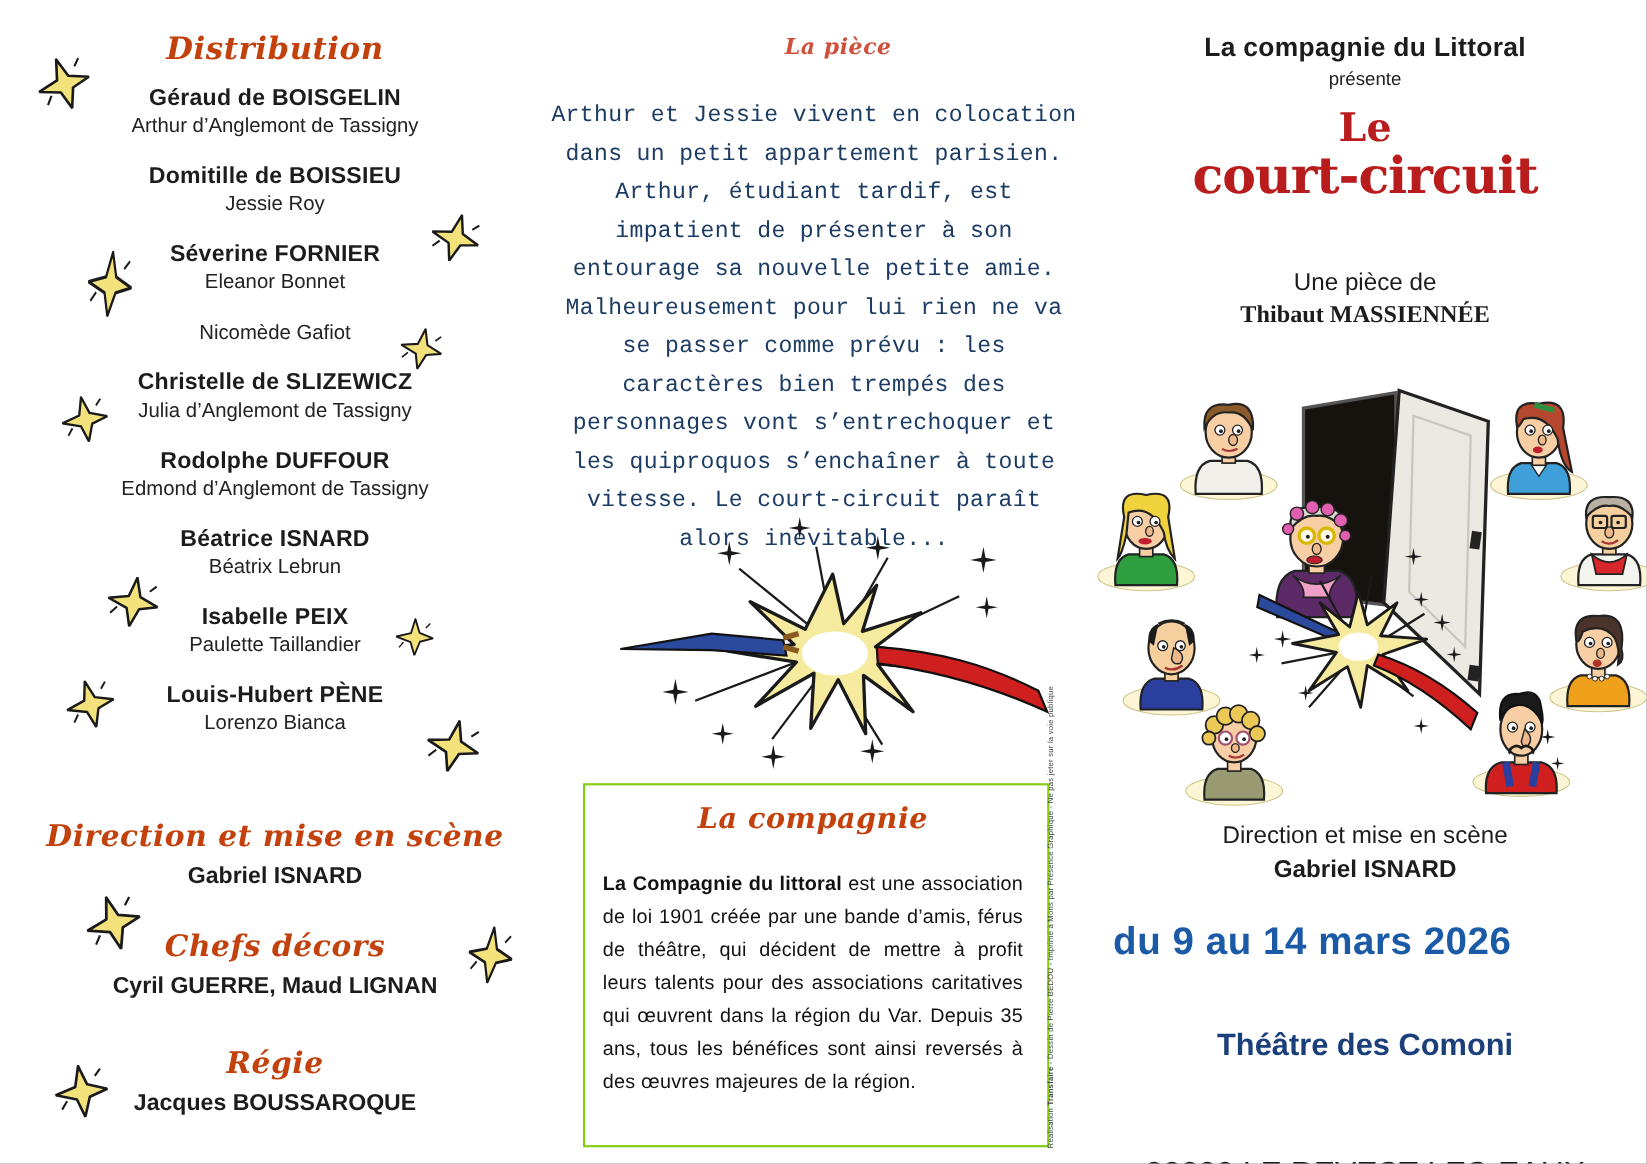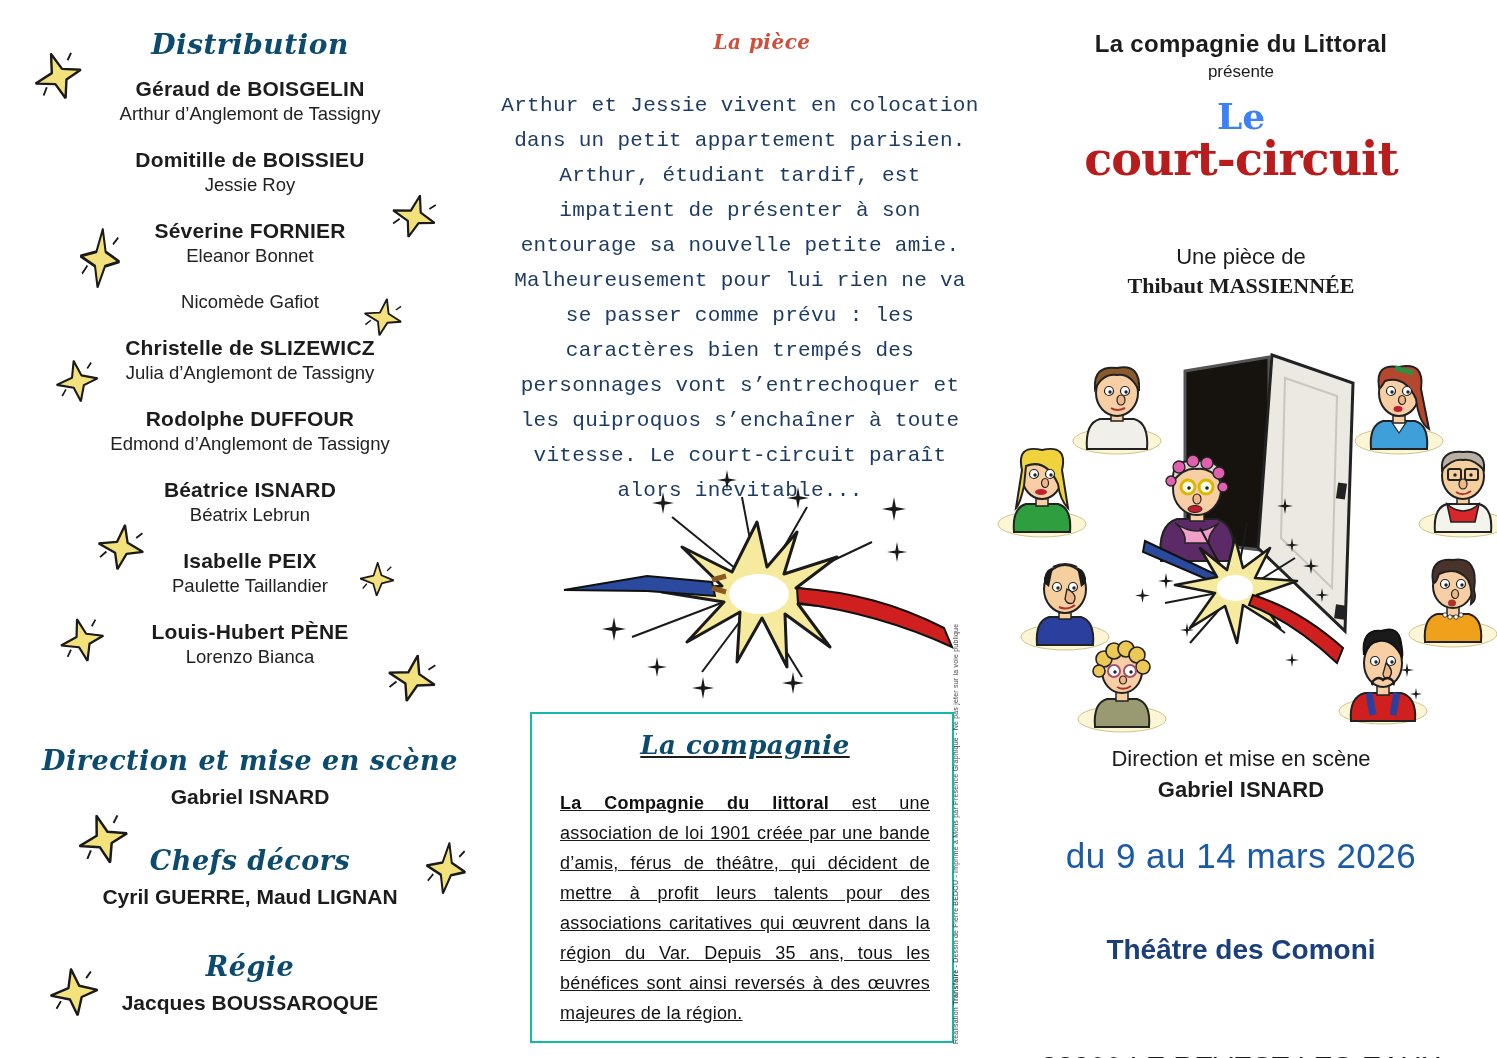--- a/index.html
+++ b/index.html
@@ -3,21 +3,21 @@
 <meta charset="utf-8">
 <style>
   html,body{margin:0;padding:0;background:#888;}
   .page{
     position:relative;width:1497px;height:1058px;background:#ffffff;
     font-family:"Liberation Sans",sans-serif;overflow:hidden;color:#1c1c1c;
   }
   
   .script-head{
     font-family:"DejaVu Serif",serif;font-style:italic;font-weight:700;
-    color:#0c4a6e;letter-spacing:.5px;
+    color:#c2410c;letter-spacing:.5px;
   }
   .abs{position:absolute;}
   .center{text-align:center;}
   
   .col-left{left:30px;top:28px;width:440px;text-align:center;}
   .dist-title{font-size:28px;}
   .cast-list{position:absolute;left:0;top:48px;width:440px;}
   .cast-entry{margin-bottom:21px;}
   .actor{font-weight:700;font-size:21px;line-height:25px;letter-spacing:.2px;}
   .role{font-size:18.5px;line-height:25px;color:#222;}
@@ -25,51 +25,51 @@
   .sec-name{font-weight:700;font-size:21px;margin-top:9px;}
   
   .piece-title{left:532px;top:30px;width:460px;font-size:20px;color:#cf4f3a;}
   .piece-text{
     left:500px;top:88px;width:480px;text-align:center;color:#1d3c63;
     font-size:21px;line-height:35px;letter-spacing:.3px;font-family:Liberation Mono, monospace;
   }
   .spark-wrap{left:552px;top:462px;width:410px;height:245px;}
   .comp-box{
     left:530px;top:712px;width:424px;height:331px;box-sizing:border-box;
-    border:2px solid #14b8a6;padding:16px 22px 0 28px;text-decoration:underline;
+    border:2px solid #84cc16;padding:16px 22px 0 16px;
   }
   .comp-title{font-size:26px;text-align:center;}
   .comp-text{
     margin-top:28px;font-size:18px;line-height:30px;text-align:justify;
     letter-spacing:.2px;color:#111;
   }
   .comp-text b{letter-spacing:.2px;}
   
   .credits{
     left:952px;top:1044px;width:345px;font-size:7px;color:#444;
     transform:rotate(-90deg);transform-origin:0 0;white-space:nowrap;
     letter-spacing:.2px;
   }
   
   .r-company{left:985px;top:30px;width:512px;font-weight:700;font-size:24px;letter-spacing:.3px;}
   .r-presente{left:985px;top:62px;width:512px;font-size:17px;}
   .r-le{
     left:985px;top:98px;width:512px;font-family:"DejaVu Serif",serif;
-    font-weight:700;font-size:36px;color:#3b82f6;line-height:1;
+    font-weight:700;font-size:36px;color:#b91c1c;line-height:1;
   }
   .r-title{
     left:985px;top:136px;width:512px;font-family:"DejaVu Serif",serif;
     font-weight:700;font-size:46px;color:#b91c1c;line-height:1;letter-spacing:-1px;
   }
   .r-unepiece{left:985px;top:244px;width:512px;font-size:22px;}
   .r-author{left:985px;top:273px;width:512px;font-size:22px;font-weight:700;font-family:Liberation Serif, serif;}
   .illu-wrap{left:985px;top:333px;width:512px;height:402px;}
   .r-dirlabel{left:985px;top:746px;width:512px;font-size:22px;}
   .r-director{left:985px;top:777px;width:512px;font-size:22px;font-weight:700;}
-  .r-dates{left:985px;top:836px;width:512px;font-size:35px;font-weight:400;color:#1b5aa6;letter-spacing:.5px;}
+  .r-dates{left:937px;top:836px;width:512px;font-size:35px;font-weight:700;color:#1b5aa6;letter-spacing:.5px;}
   .r-venue{left:985px;top:934px;width:512px;font-size:28px;font-weight:700;color:#1b3f7a;}
   .r-addr1{left:985px;top:973px;width:512px;font-size:22px;}
   .r-addr2{left:985px;top:1005px;width:512px;font-size:29px;margin-top:46px;}
   
   .star{position:absolute;}
   svg{display:block;}
 </style>
 </head>
 <body>
 

